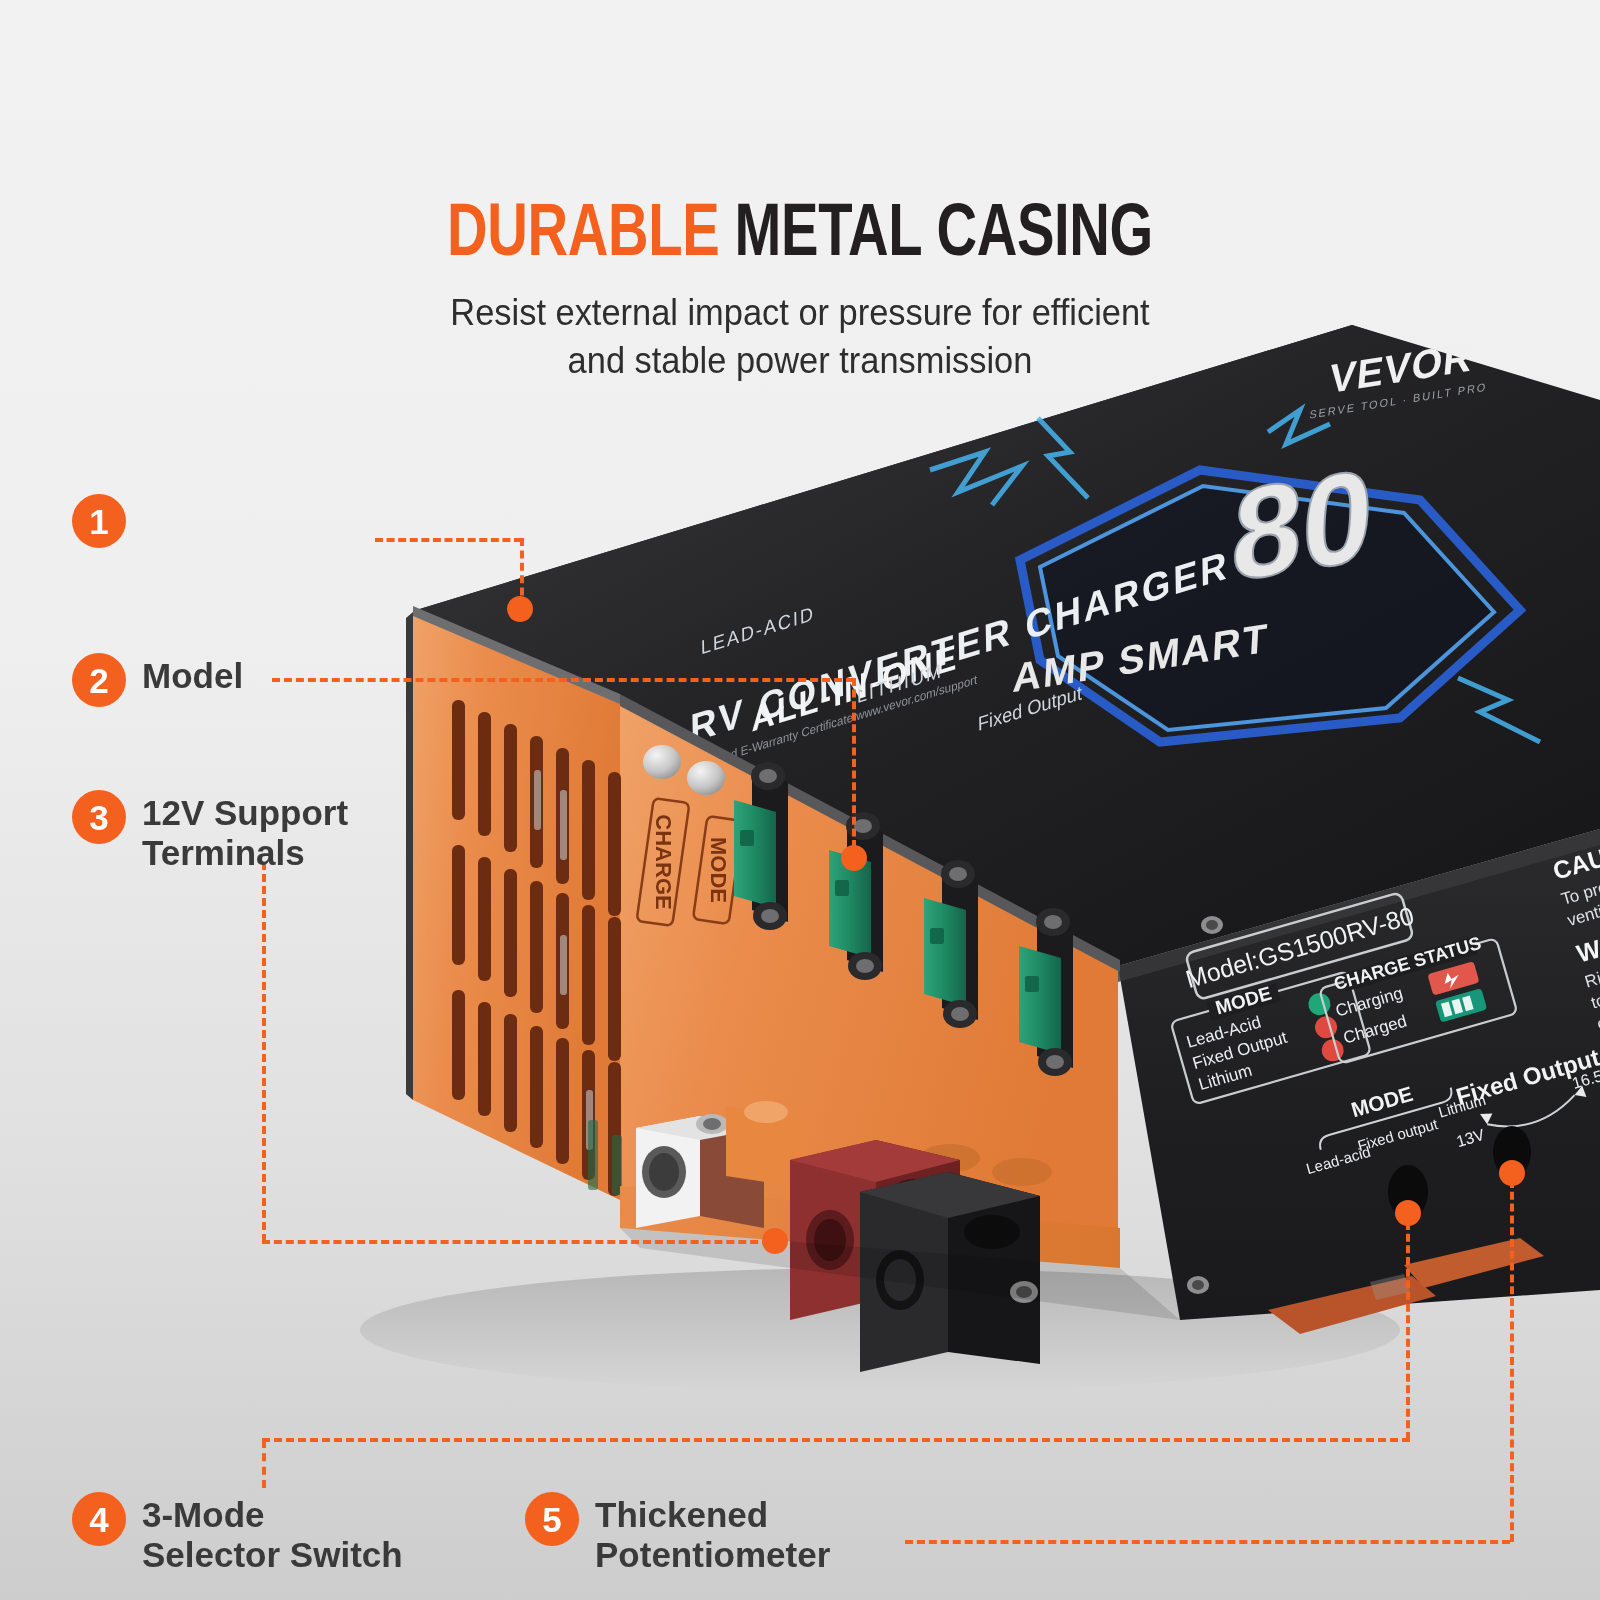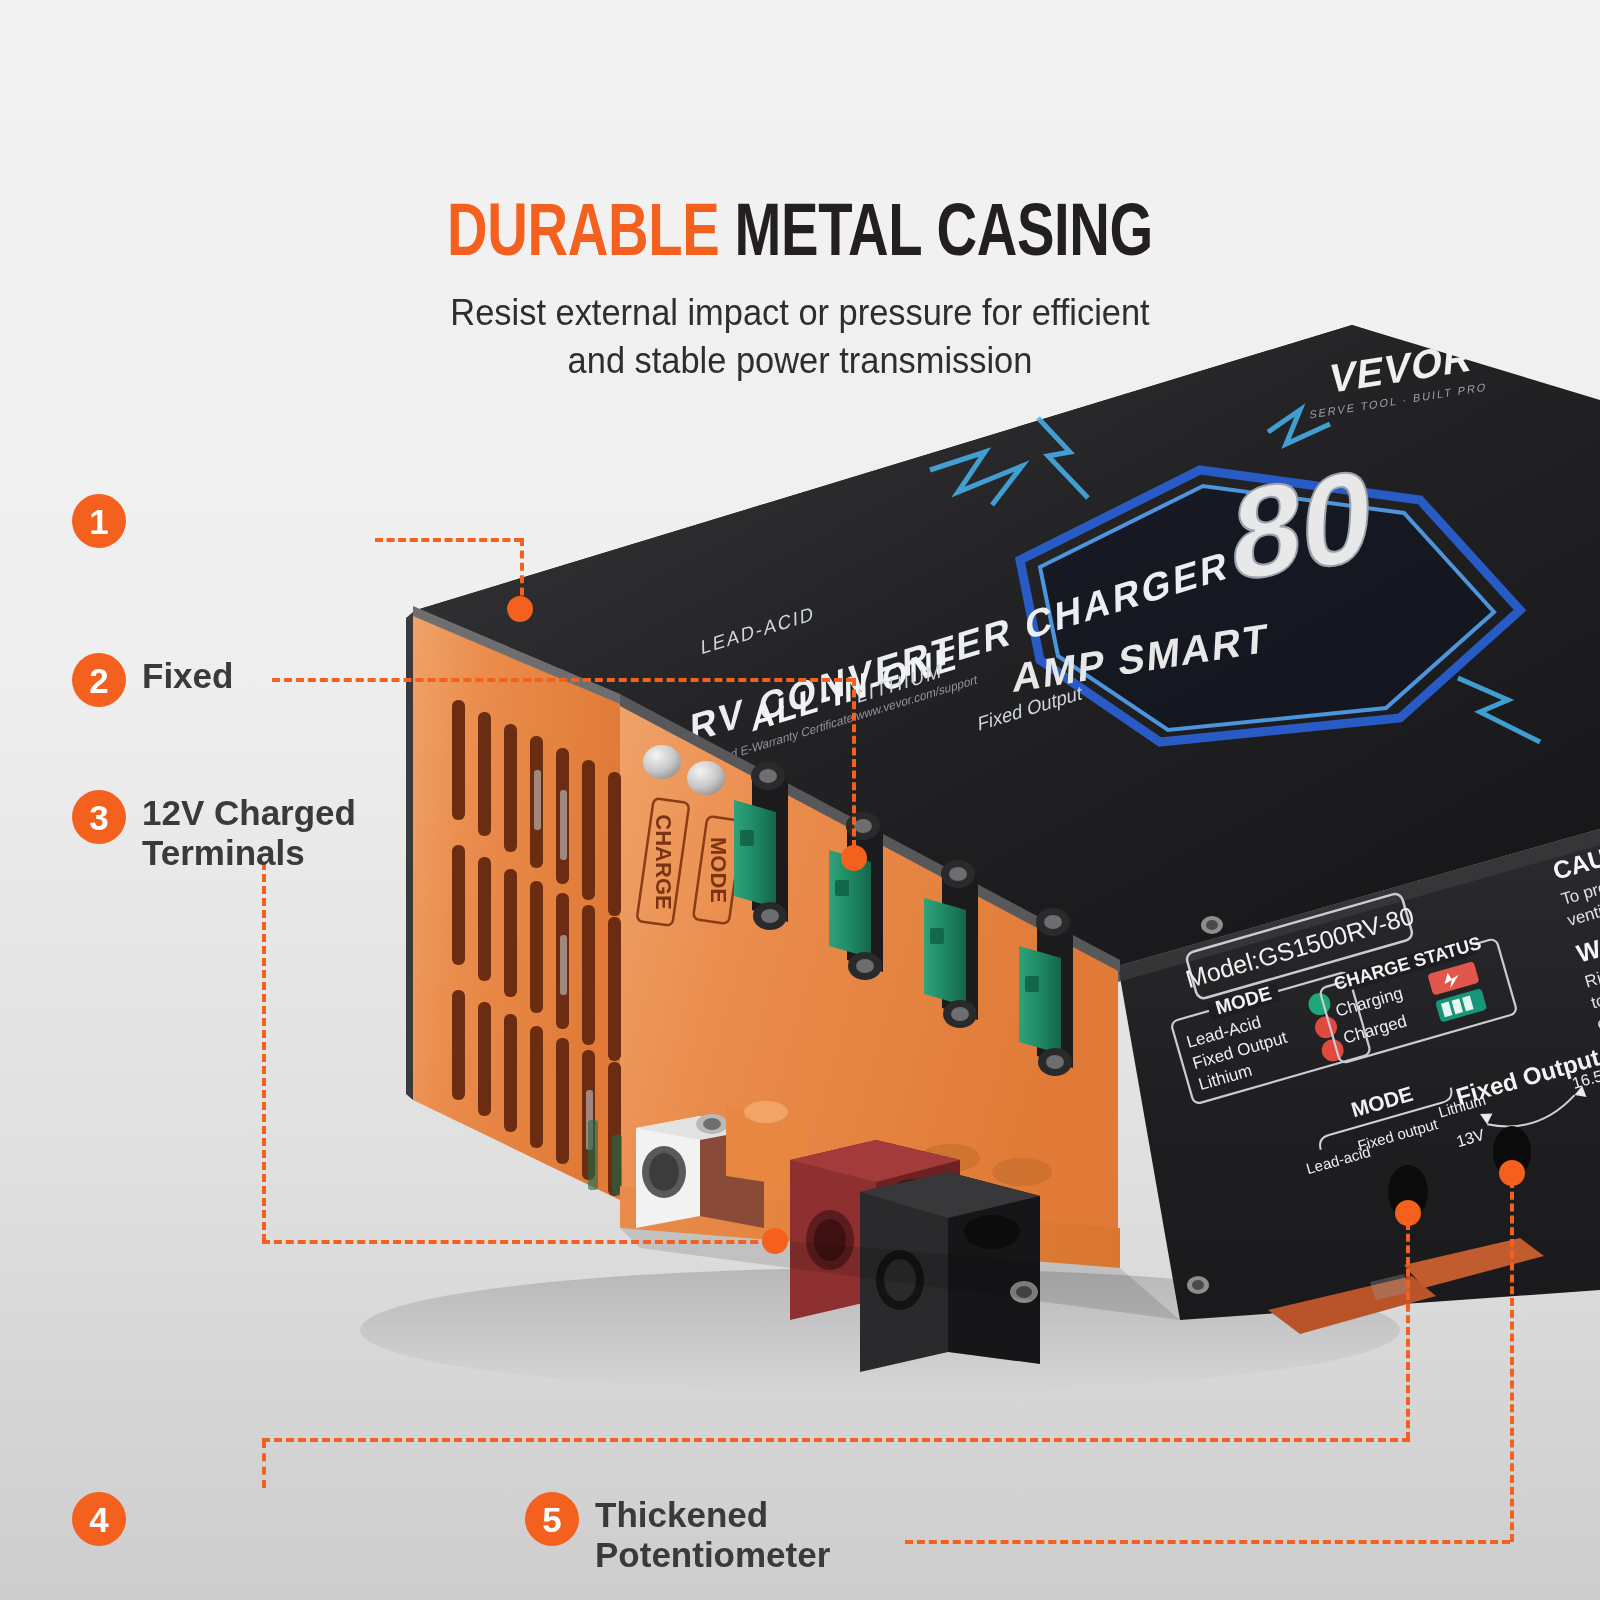--- a/index.html
+++ b/index.html
@@ -408,31 +408,33 @@
       <div>and stable power transmission</div>
     </div>
   </div>
 
   <div class="callout" style="left:72px; top:494px;">
     <div class="badge">1</div>
   </div>
 
   <div class="callout" style="left:72px; top:653px;">
     <div class="badge">2</div>
-    <div class="c-label">Fixed</div>
+    <div class="c-label">Model</div>
   </div>
 
   <div class="callout" style="left:72px; top:790px;">
     <div class="badge">3</div>
-    <div class="c-label">12V Charged
+    <div class="c-label">12V Support
 Terminals</div>
   </div>
 
   <div class="callout" style="left:72px; top:1492px;">
     <div class="badge">4</div>
+    <div class="c-label">3-Mode
+Selector Switch</div>
   </div>
 
   <div class="callout" style="left:525px; top:1492px;">
     <div class="badge">5</div>
     <div class="c-label">Thickened
 Potentiometer</div>
   </div>
 
 </div>
 

